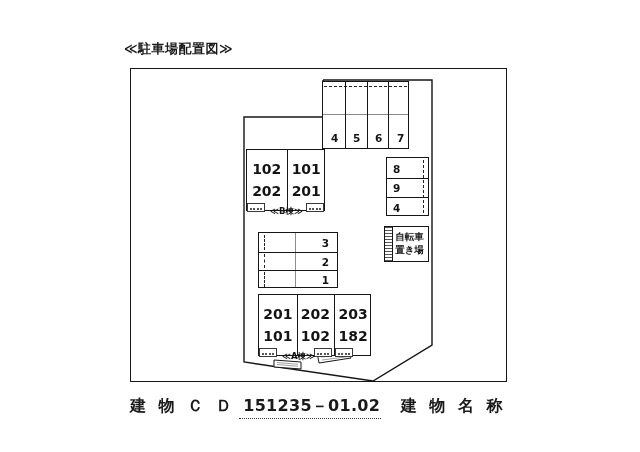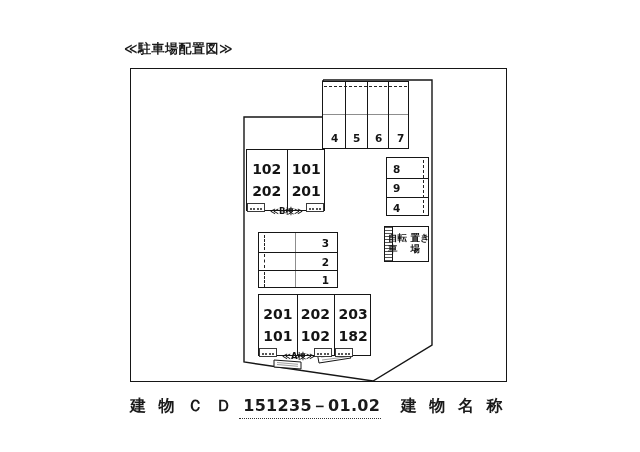--- a/index.html
+++ b/index.html
@@ -225,21 +225,21 @@
     width: 0;
     border-left: 1.6px dashed #222222;
   }
   
   #bicycle-parking {
     left: 253px;
     top: 157px;
     width: 45px;
     height: 36px;
     display: flex;
-    flex-direction: row;
+    flex-direction: column;
     align-items: center;
     justify-content: center;
     gap: 2px;
   }
   #bicycle-parking .hatch {
     position: absolute;
     left: 0;
     top: 0;
     bottom: 0;
     width: 7px;

